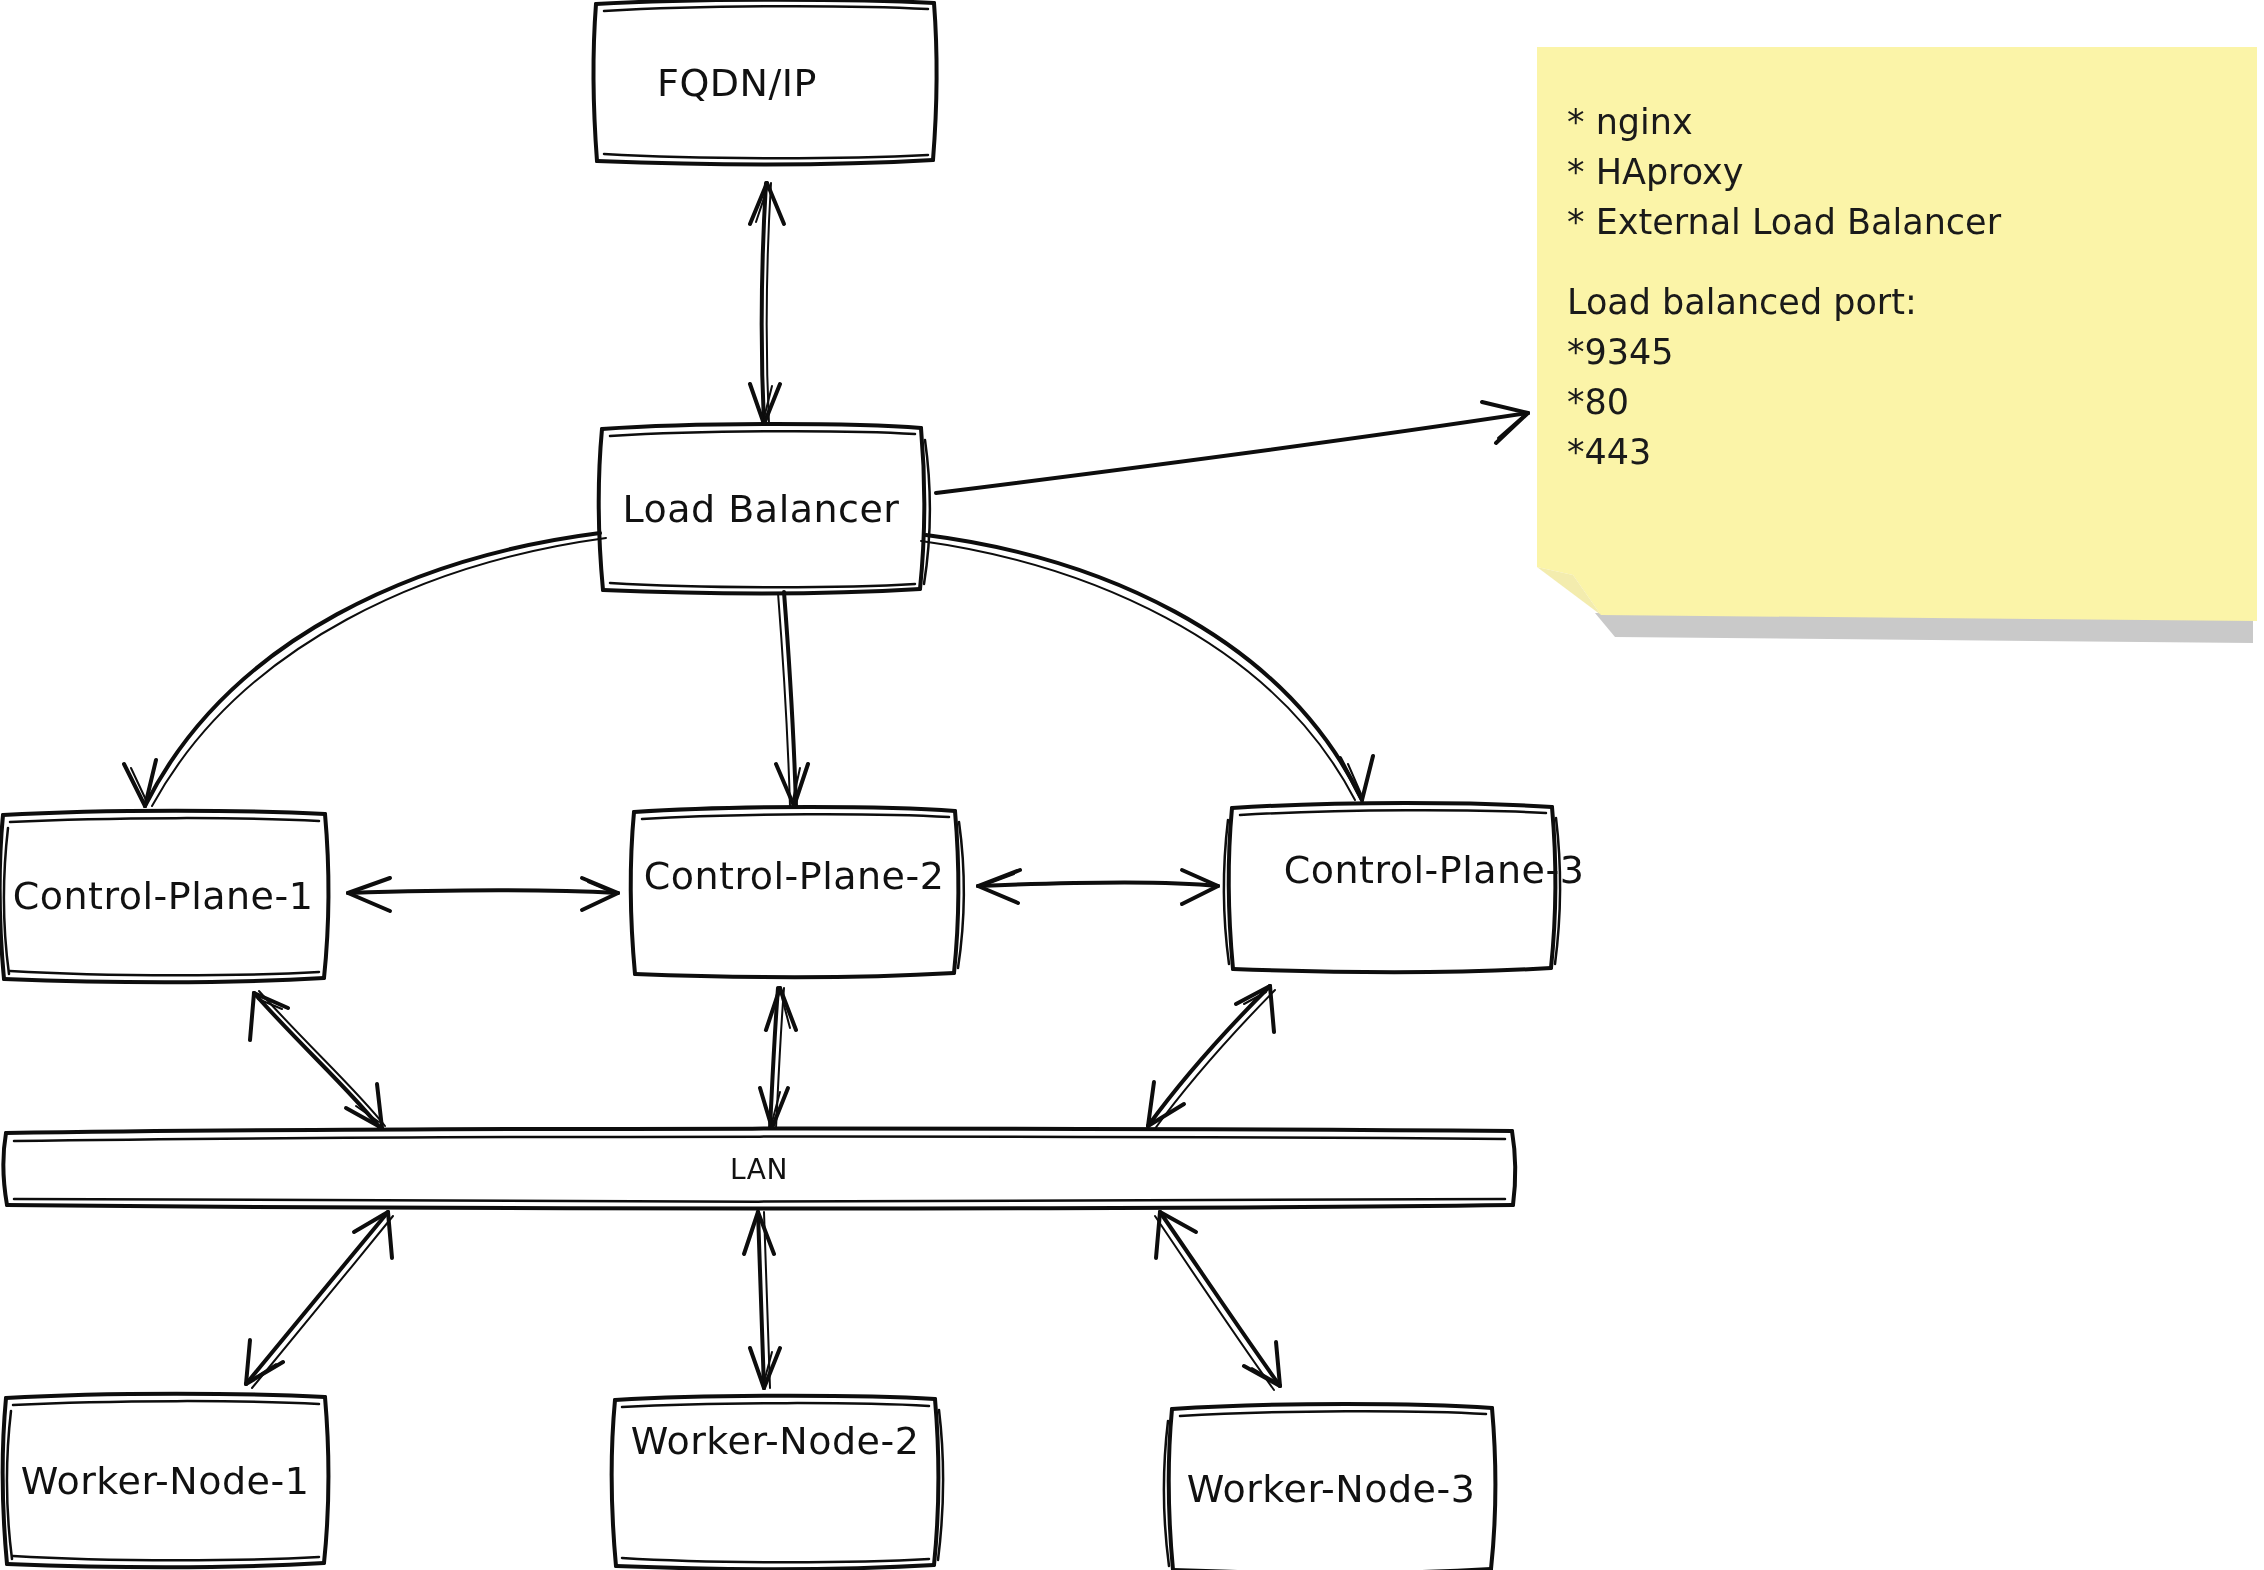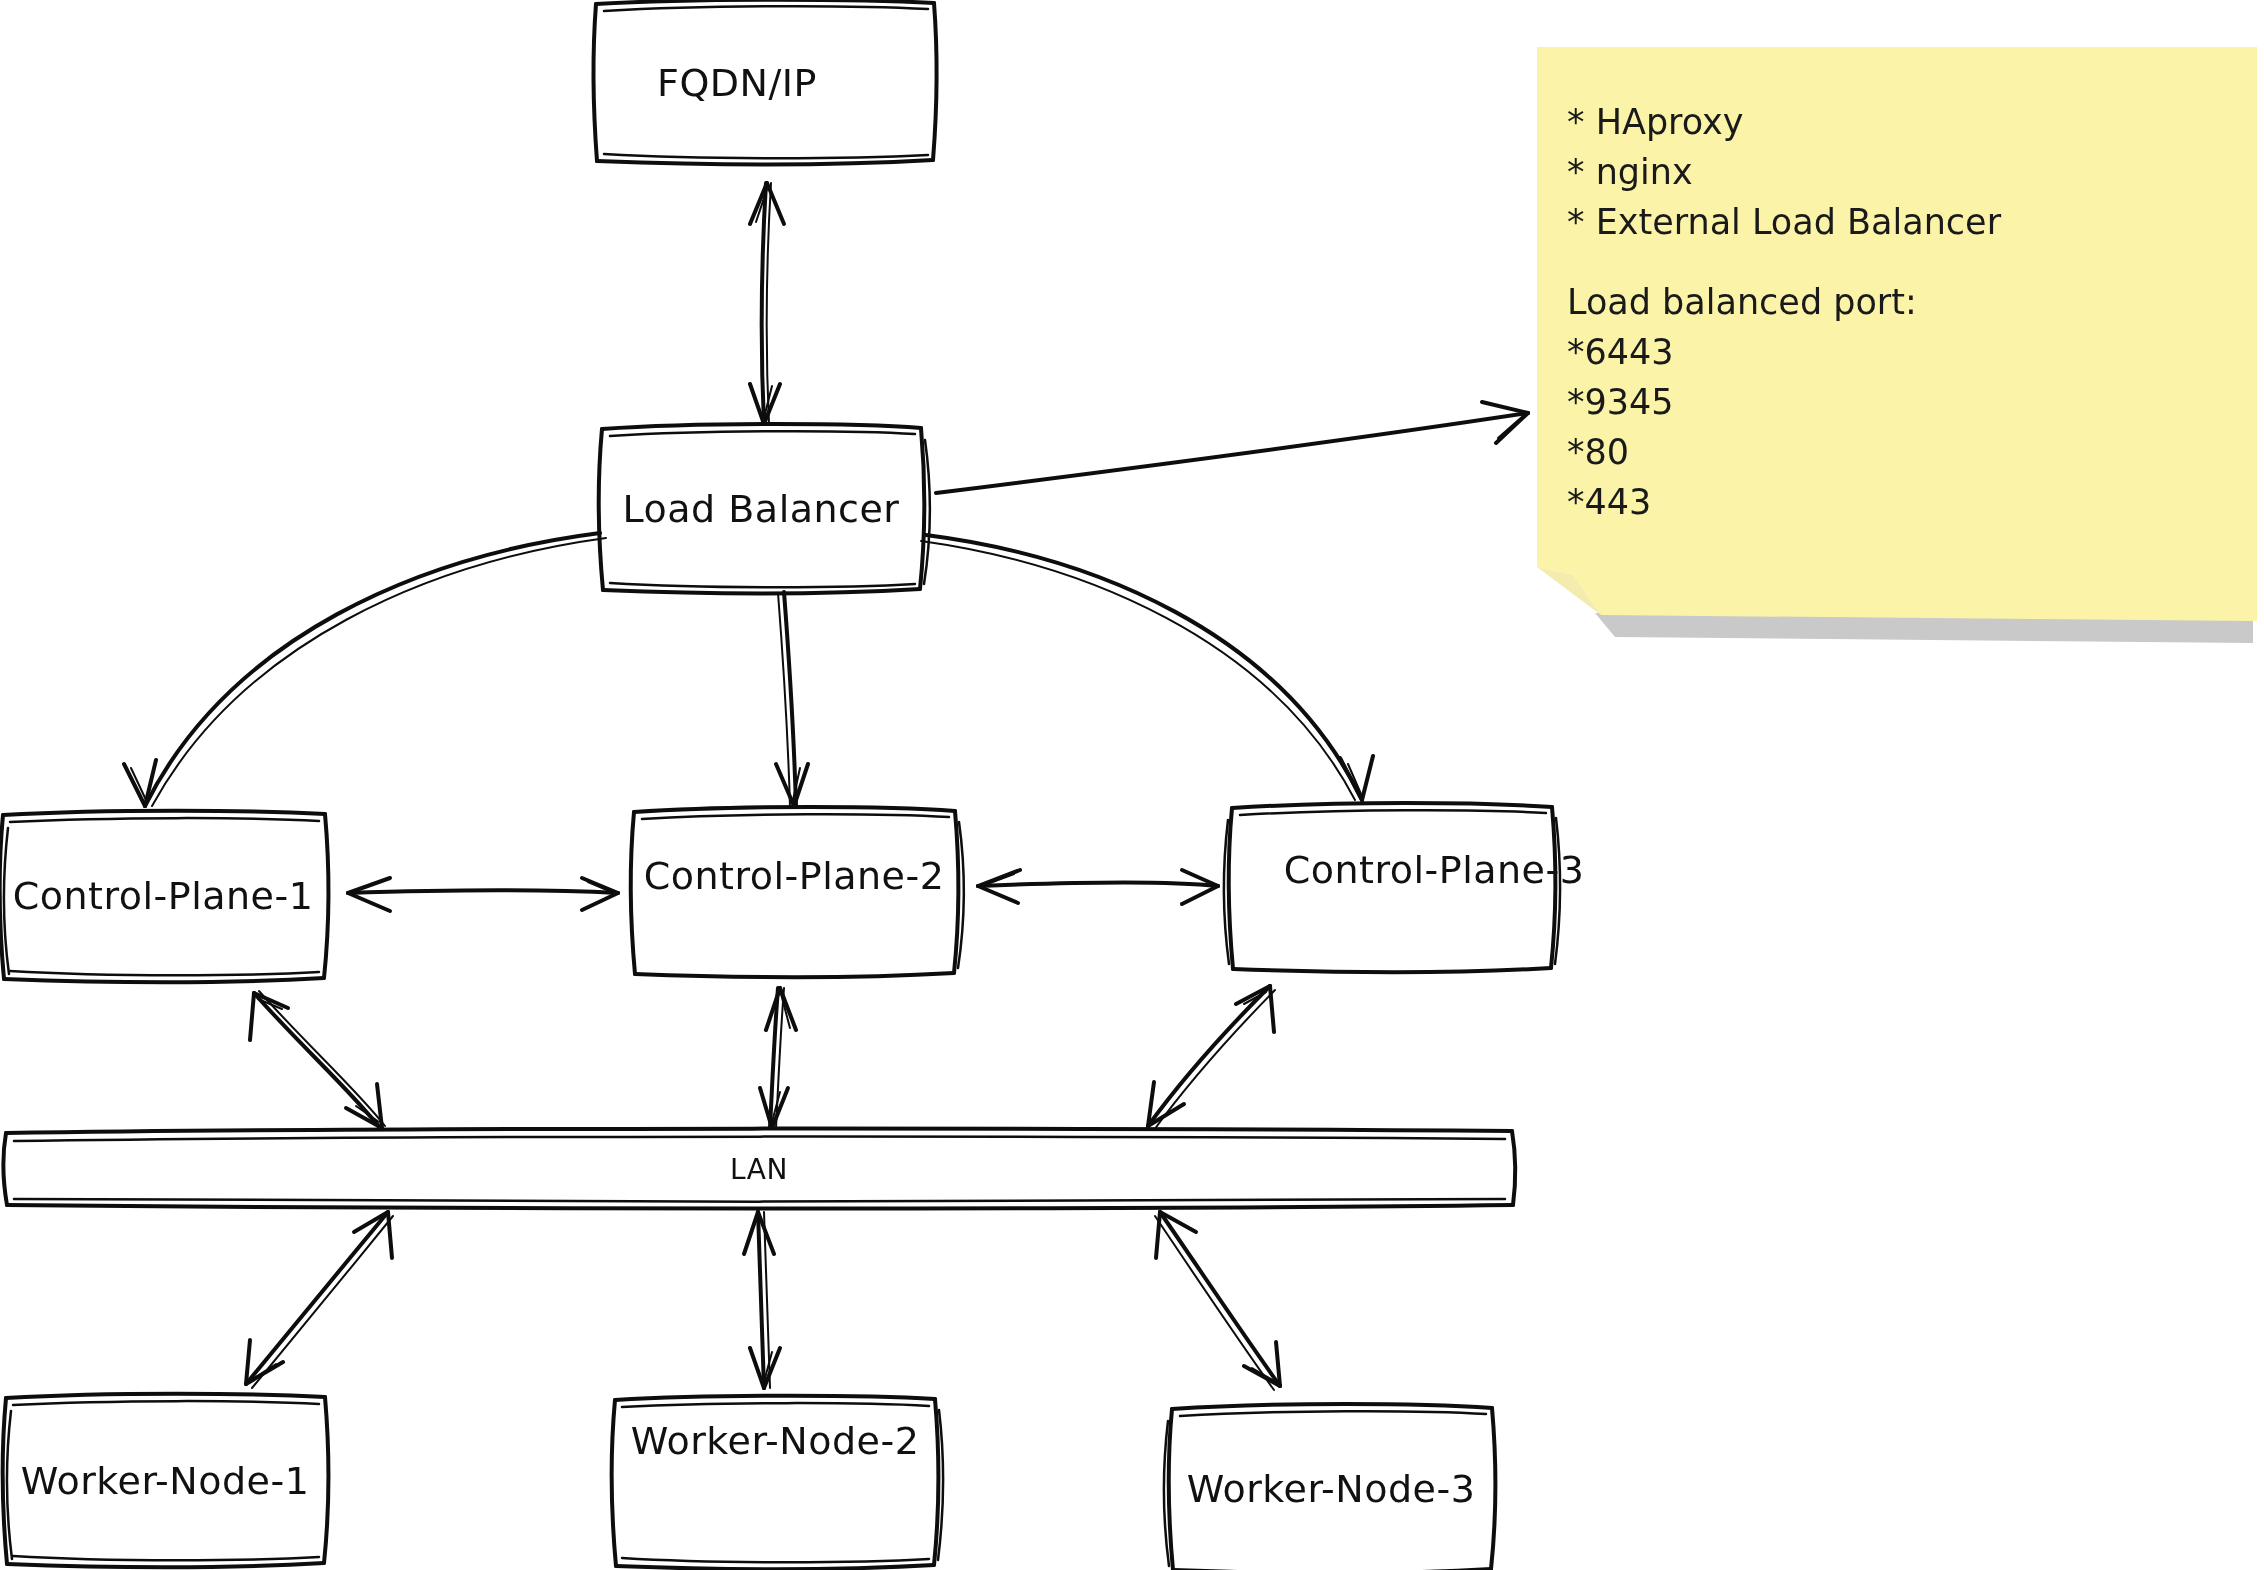--- a/index.html
+++ b/index.html
@@ -311,25 +311,24 @@
 
       <path d="M58,566 L716,572 L716,596 L78,590 Z" fill="#c9c9c9"></path>
 
       <path d="M0,0 L720,0 L720,574 L64,568 L36,528 L0,520 Z" fill="#fbf4a8"></path>
 
       <path d="M0,520 L36,528 L64,568 Z" fill="#f3ecae"></path>
     </svg>
 
     <div class="note-text">
       <div class="spacer"></div>
+      <div class="note-line">* nginx</div>
       <div class="note-line">* HAproxy</div>
-      <div class="note-line">* nginx</div>
       <div class="note-line">* External Load Balancer</div>
       <div class="spacer"></div>
       <div class="note-line">Load balanced port:</div>
-      <div class="note-line">*6443</div>
       <div class="note-line">*9345</div>
       <div class="note-line">*80</div>
       <div class="note-line">*443</div>
     </div>
   </div>
 
 </div>
 
 </body></html>

